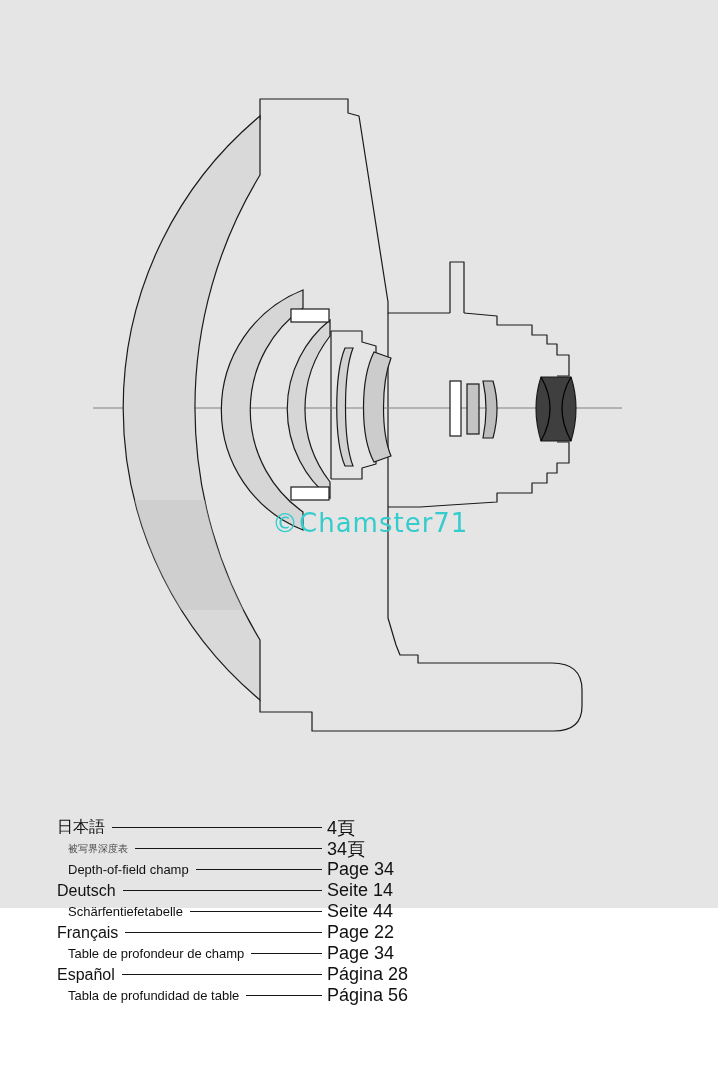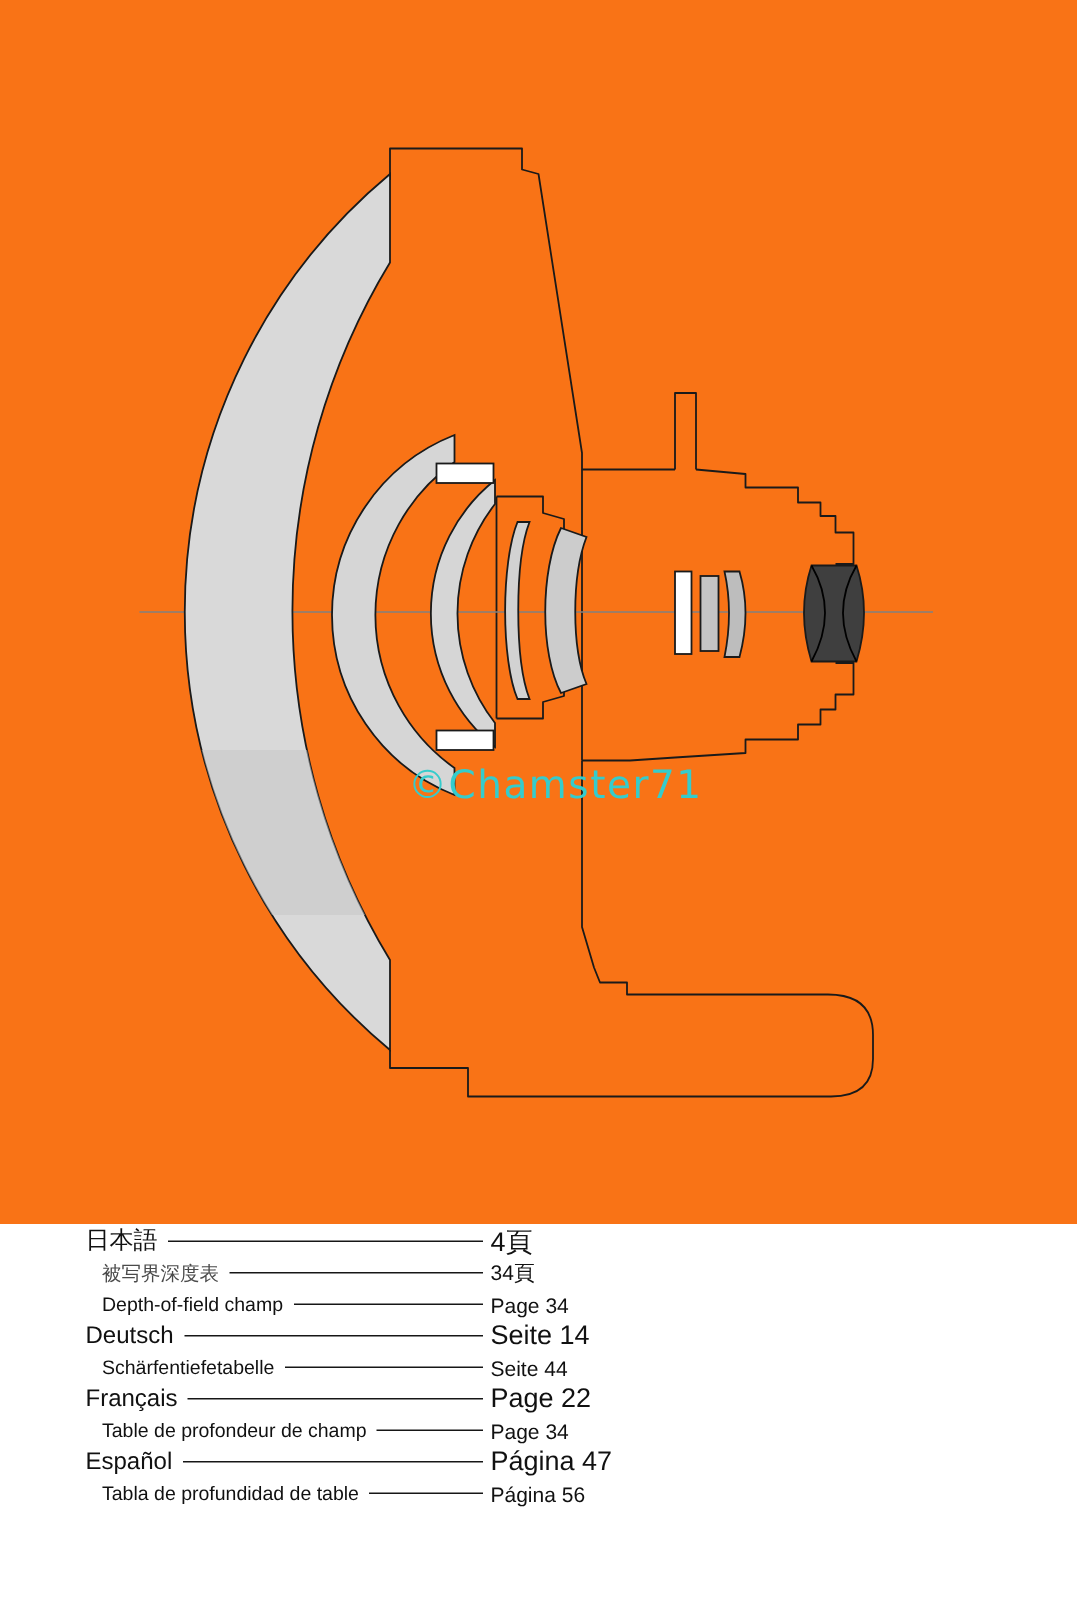--- a/index.html
+++ b/index.html
@@ -4,34 +4,34 @@
 <style>
   html, body { margin:0; padding:0; }
   body {
     width:718px; height:1068px;
     background:#ffffff;
     font-family:"Liberation Sans", sans-serif;
     color:#111;
     position:relative;
     overflow:hidden;
   }
-  .page { position:relative; width:718px; height:816px; background:#f97316; }
+  .page { position:relative; width:718px; height:908px; background:#e5e5e5; }
   svg.diagram { position:absolute; top:0; left:0; }
 
   .index { position:absolute; left:57px; top:817px; width:362px; }
   .row { display:flex; align-items:center; height:21px; }
   .row .label { white-space:nowrap; flex:0 0 auto; }
   .row .leader { flex:1 1 auto; height:0; border-bottom:1.8px solid #161616; margin:0 5px 0 7px; }
   .row .pageref { flex:0 0 auto; width:92px; white-space:nowrap; text-align:left; }
   .row.main { font-size:16px; }
   .row.main .pageref { font-size:18px; }
   .row.sub { font-size:13px; }
   .row.sub .label { margin-left:11px; }
-  .row.sub .pageref { font-size:14px; }
-  .row.sub-jp .label { font-size:13px; color:#4a4a4a; }
+  .row.sub .pageref { font-size:18px; }
+  .row.sub-jp .label { font-size:10px; color:#4a4a4a; }
 </style>
 </head>
 <body>
 
 <div class="page">
 
   <svg class="diagram" width="718" height="800" viewBox="0 0 718 800" xmlns="http://www.w3.org/2000/svg">
 
     <defs>
       <clipPath id="domeclip">
@@ -114,21 +114,21 @@
 
     <div class="row sub">
       <span class="label">Table de profondeur de champ</span>
       <span class="leader"></span>
       <span class="pageref">Page 34</span>
     </div>
 
     <div class="row main">
       <span class="label">Español</span>
       <span class="leader"></span>
-      <span class="pageref">Página 47</span>
+      <span class="pageref">Página 28</span>
     </div>
 
     <div class="row sub">
       <span class="label">Tabla de profundidad de table</span>
       <span class="leader"></span>
       <span class="pageref">Página 56</span>
     </div>
 
   </div>
 </div>

